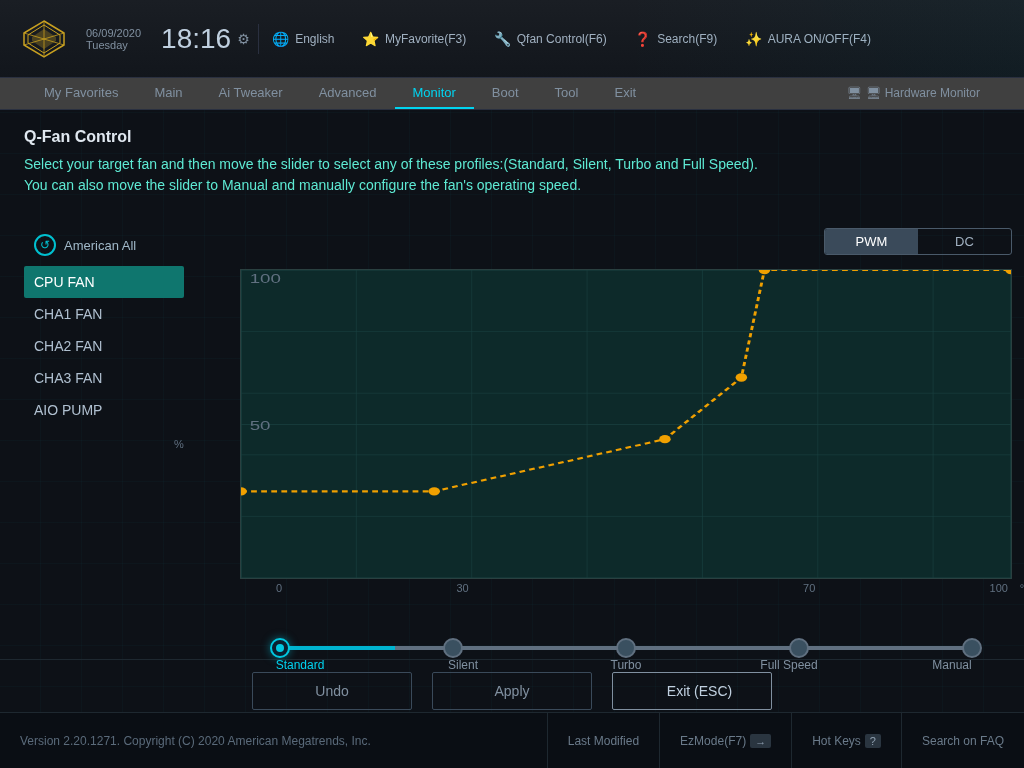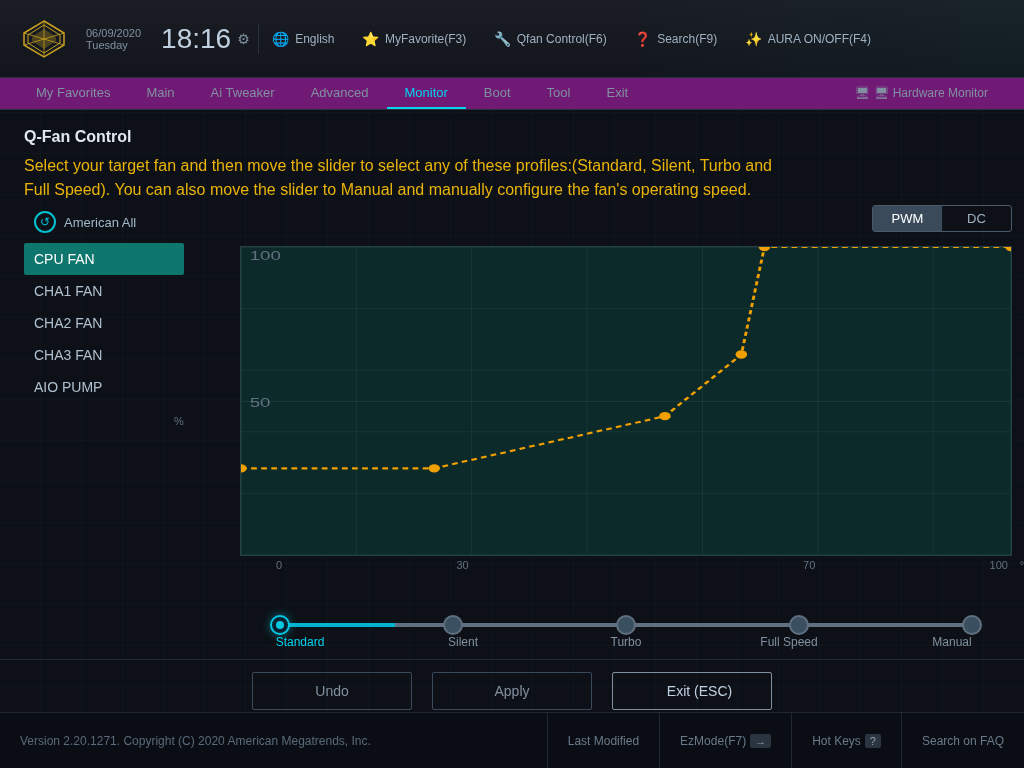--- a/index.html
+++ b/index.html
@@ -105,26 +105,26 @@
       border-radius: 3px;
       transition: color 0.2s;
     }
 
     .header-btn .icon {
       font-size: 14px;
     }
 
     
     .nav-bar {
-      background: #701a75;
+      background: #404040;
       border-bottom: 1px solid #2a3040;
       height: 32px;
       display: flex;
       align-items: stretch;
-      padding: 0 18px;
+      padding: 0 26px;
       position: relative;
       z-index: 10;
     }
 
     .nav-item {
       padding: 0 18px;
       display: flex;
       align-items: center;
       font-size: 13px;
       color: #8090a0;
@@ -150,24 +150,24 @@
     }
 
     .section-title {
       font-size: 16px;
       font-weight: 600;
       color: #e0e8f0;
       margin-bottom: 8px;
     }
 
     .section-desc {
-      font-size: 16px;
-      color: #eab308;
+      font-size: 14px;
+      color: #5eead4;
       line-height: 1.5;
-      margin-bottom: 3px;
+      margin-bottom: 32px;
       max-width: 760px;
     }
 
     
     .qfan-layout {
       display: flex;
       gap: 20px;
       height: 490px;
     }
 
@@ -214,21 +214,21 @@
     }
 
     
     .chart-area {
       flex: 1;
     }
 
     .pwm-dc-toggle {
       display: flex;
       margin-left: auto;
-      width: 140px;
+      width: 188px;
       margin-bottom: 8px;
       border: 1px solid #4a5a6a;
       border-radius: 3px;
       overflow: hidden;
     }
 
     .toggle-btn {
       flex: 1;
       text-align: center;
       padding: 5px 0;

